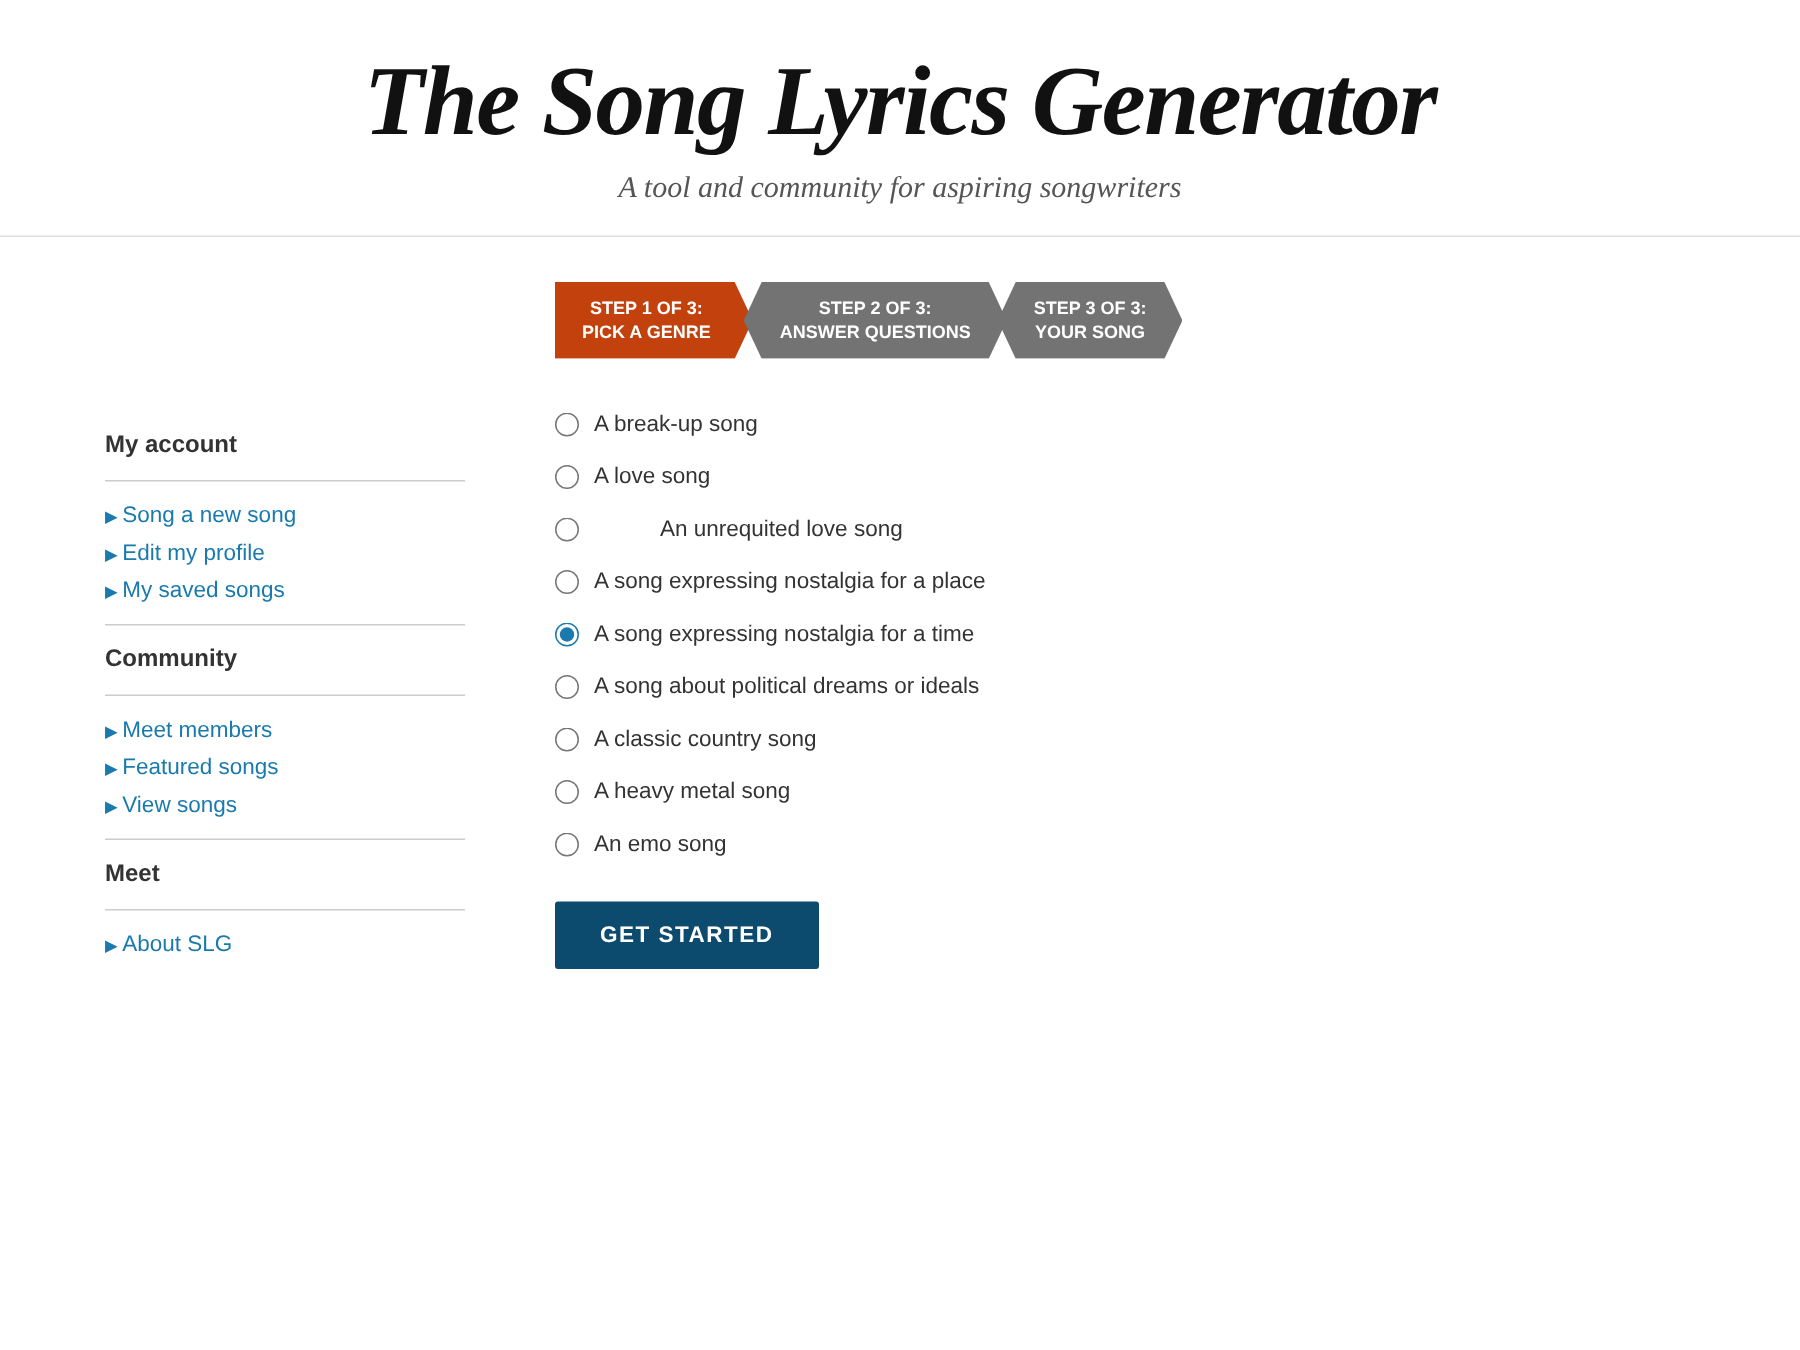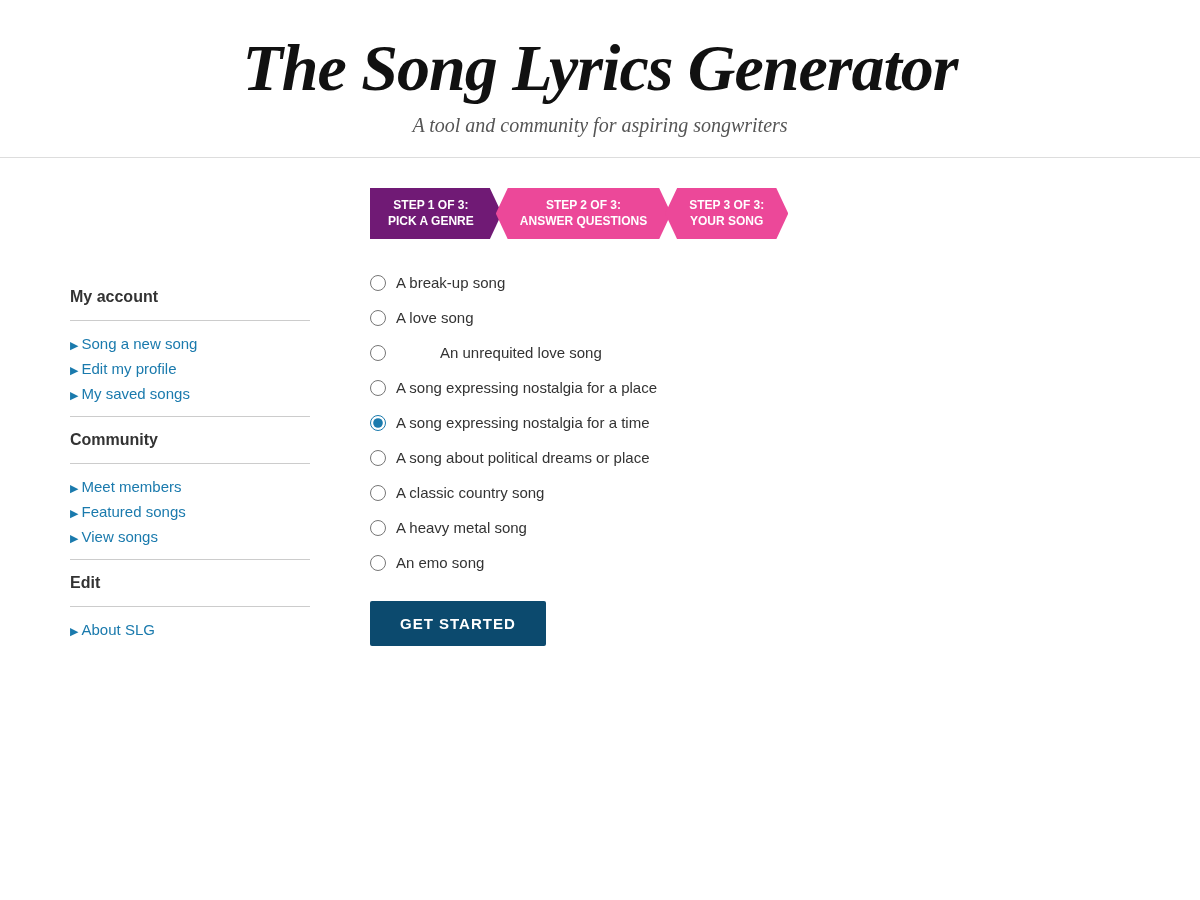--- a/index.html
+++ b/index.html
@@ -99,28 +99,28 @@
       padding: 10px 18px;
       font-size: 12px;
       font-weight: bold;
       text-transform: uppercase;
       line-height: 1.3;
       text-align: center;
       position: relative;
     }
 
     .step-active {
-      background: #701a75;
+      background: #c2410c;
       color: #fff;
       clip-path: polygon(0 0, calc(100% - 12px) 0, 100% 50%, calc(100% - 12px) 100%, 0 100%);
       padding-right: 28px;
     }
 
     .step-inactive {
-      background: #ec4899;
+      background: #737373;
       color: #fff;
       clip-path: polygon(12px 0, calc(100% - 12px) 0, 100% 50%, calc(100% - 12px) 100%, 12px 100%, 0 50%);
       padding-left: 24px;
       padding-right: 24px;
       margin-left: -6px;
     }
 
     
     .genre-list {
       list-style: none;
@@ -178,21 +178,21 @@
     <a class="sidebar-link" href="#">My saved songs</a>
 
     <hr class="sidebar-divider">
     <div class="sidebar-section-title">Community</div>
     <hr class="sidebar-divider">
     <a class="sidebar-link" href="#">Meet members</a>
     <a class="sidebar-link" href="#">Featured songs</a>
     <a class="sidebar-link" href="#">View songs</a>
 
     <hr class="sidebar-divider">
-    <div class="sidebar-section-title">Edit</div>
+    <div class="sidebar-section-title">Meet</div>
     <hr class="sidebar-divider">
     <a class="sidebar-link" href="#">About SLG</a>
   </div>
 
   <div class="content">
 
     
     <div class="steps-bar">
       <div class="step step-active">
         <span>STEP 1 OF 3:</span><br>
@@ -225,21 +225,21 @@
         <li class="genre-item">
           <input type="radio" name="genre" id="genre-nostalgia-place" value="nostalgia-place" style="">
           <label for="genre-nostalgia-place" style="cursor: pointer;">A song expressing nostalgia for a place</label>
         </li>
         <li class="genre-item">
           <input type="radio" name="genre" id="genre-nostalgia-time" value="nostalgia-time" checked="" style="">
           <label for="genre-nostalgia-time" style="cursor: pointer;">A song expressing nostalgia for a time</label>
         </li>
         <li class="genre-item">
           <input type="radio" name="genre" id="genre-political" value="political" style="">
-          <label for="genre-political" style="cursor: pointer;">A song about political dreams or place</label>
+          <label for="genre-political" style="cursor: pointer;">A song about political dreams or ideals</label>
         </li>
         <li class="genre-item">
           <input type="radio" name="genre" id="genre-country" value="country" style="">
           <label for="genre-country" style="cursor: pointer;">A classic country song</label>
         </li>
         <li class="genre-item">
           <input type="radio" name="genre" id="genre-metal" value="metal" style="">
           <label for="genre-metal" style="cursor: pointer;">A heavy metal song</label>
         </li>
         <li class="genre-item">

